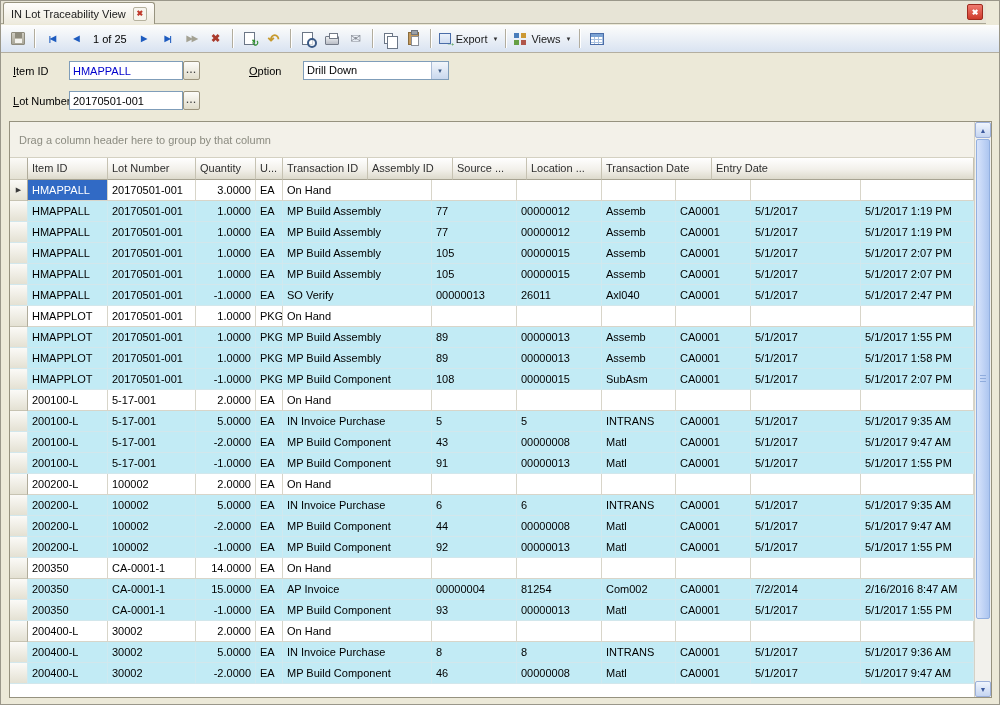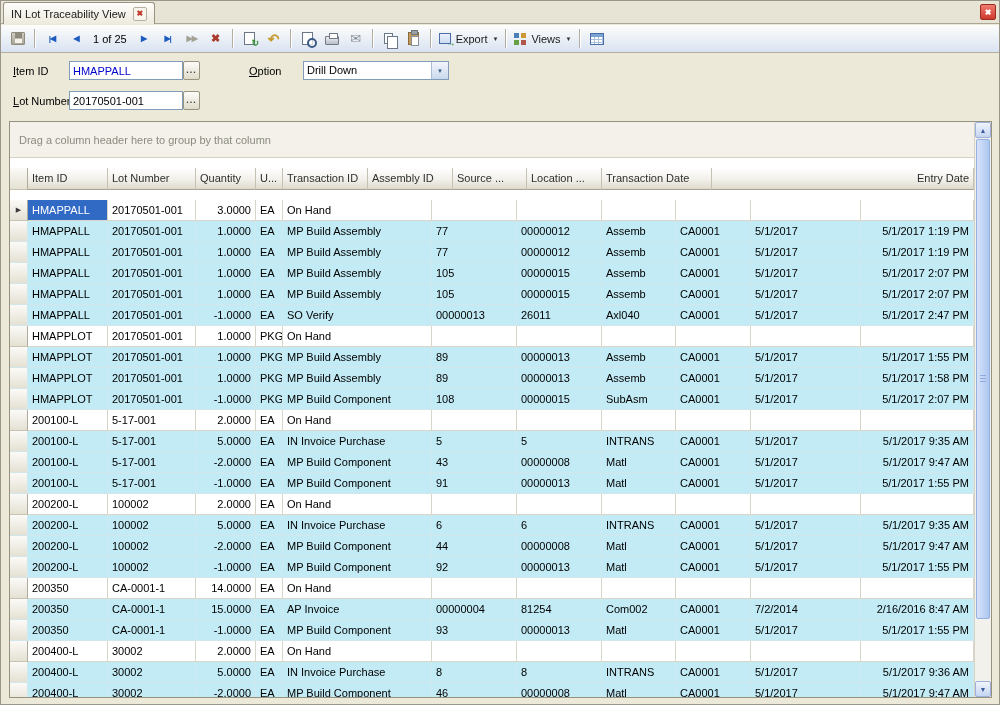--- a/index.html
+++ b/index.html
@@ -1,21 +1,21 @@
 <!DOCTYPE html>
 <html><head>
 <meta charset="utf-8">
 <style>
   * { box-sizing: border-box; margin: 0; padding: 0; }
   body { font-family: "Liberation Sans", sans-serif; background: #888; }
   .screen { position: relative; width: 1000px; height: 705px; background: #ece9d8;
             font-size: 11px; color: #000; overflow: hidden; border: 1px solid #9a978a; }
 
   
-  .tabbar { position: absolute; top: 0; left: 0; right: 0; height: 23px;
+  .tabbar { position: absolute; top: 0; left: 0; right: 13px; height: 23px;
             background: #e7e4d6; border-bottom: 1px solid #aaa795; }
   .tab { position: absolute; left: 2px; top: 1px; height: 22px; display: flex; align-items: center;
          gap: 7px; padding: 0 7px; background: linear-gradient(#fefdfb, #edeadd);
          border: 1px solid #97937f; border-bottom: none; border-radius: 3px 3px 0 0; }
   .tab-title { color: #1a1a1a; }
   .tab-close { width: 14px; height: 14px; display: flex; align-items: center; justify-content: center;
                background: #f7f5ee; border: 1px solid #b5b19e; border-radius: 2px;
                color: #c0392b; font-size: 8px; font-weight: bold; cursor: default; }
   .window-close { position: absolute; right: 3px; top: 3px; width: 16px; height: 16px;
                   display: flex; align-items: center; justify-content: center;
@@ -91,39 +91,39 @@
            border: 1px solid #7f9db9; background: #fff; }
   .combo-text { position: absolute; left: 3px; top: 1px; line-height: 15px; color: #000; }
   .combo-btn { position: absolute; right: 0; top: 0; bottom: 0; width: 17px; display: flex;
                align-items: center; justify-content: center;
                background: linear-gradient(#f2f6fb,#c9d8ee); border-left: 1px solid #aabcd6; }
   .combo-btn span { font-size: 6px; color: #3b5a86; }
 
   
   .grid { position: absolute; left: 8px; top: 120px; width: 983px; height: 577px;
           border: 1px solid #96927f; background: #fff; display: flex; }
-  .grid-main { flex: 1; display: flex; flex-direction: column; overflow: hidden; gap: 10px; }
+  .grid-main { flex: 1; display: flex; flex-direction: column; overflow: hidden; }
   .group-panel { height: 36px; background: #f3f1e9; border-bottom: 1px solid #d4d1c2;
                  display: flex; align-items: center; padding-left: 9px; color: #8b8b80; }
   .ghead { height: 22px; display: flex; background: #e9e6d9; flex: none; }
   .hcell { flex: none; line-height: 21px; padding: 0 4px; color: #2f2f2f; white-space: nowrap;
            overflow: hidden; background: linear-gradient(#ffffff 0%, #f2f0ea 55%, #dddacc 100%);
            border-right: 1px solid #c6c2b2; border-bottom: 1px solid #a7a392; }
   .rows { flex: 1; overflow: hidden; background: #fff; }
   .grow { height: 21px; display: flex; }
   .cell { flex: none; line-height: 20px; padding: 0 4px; white-space: nowrap; overflow: hidden;
           border-right: 1px solid #d8d5c9; border-bottom: 1px solid #d8d5c9; background: #fff; }
   .shaded .cell { background: #c2ebf5; border-color: #cfe9f0; border-bottom-color: #d2e7ec; }
   .cell.sel { background: #316ac5 !important; color: #fff; }
   .ind { width: 18px; flex: none; padding: 0; display: flex; align-items: center; justify-content: center;
          background: linear-gradient(#fbfaf7, #e4e1d3) !important; border-right: 1px solid #b0ac9b;
          border-bottom: 1px solid #c7c3b2; color: #3a3a3a; font-size: 7px; }
   .c0 { width: 80px; } .c1 { width: 88px; } .c2 { width: 60px; } .c3 { width: 27px; }
   .c4 { width: 149px; } .c5 { width: 85px; } .c6 { width: 85px; } .c7 { width: 74px; }
-  .c8 { width: 75px; } .c9 { width: 110px; } .c10 { flex: 1 !important; width: auto; text-align: right; }
+  .c8 { width: 75px; } .c9 { width: 110px; } .c10 { flex: 1 !important; width: auto; }
   .num { text-align: right; }
 
   
   .scrollbar { width: 17px; flex: none; position: relative; background: #f2f1ec;
                border-left: 1px solid #d5d2c6; }
   .sb-btn { position: absolute; left: 0; right: 0; height: 16px; display: flex; align-items: center;
             justify-content: center; background: linear-gradient(#f0f5fd,#c5d5f1);
             border: 1px solid #9cb0da; border-radius: 2px; color: #3d5a9e; font-size: 7px; }
   .sb-up { top: 0; } .sb-down { bottom: 0; }
   .sb-thumb { position: absolute; left: 1px; right: 1px; top: 17px; height: 480px;

